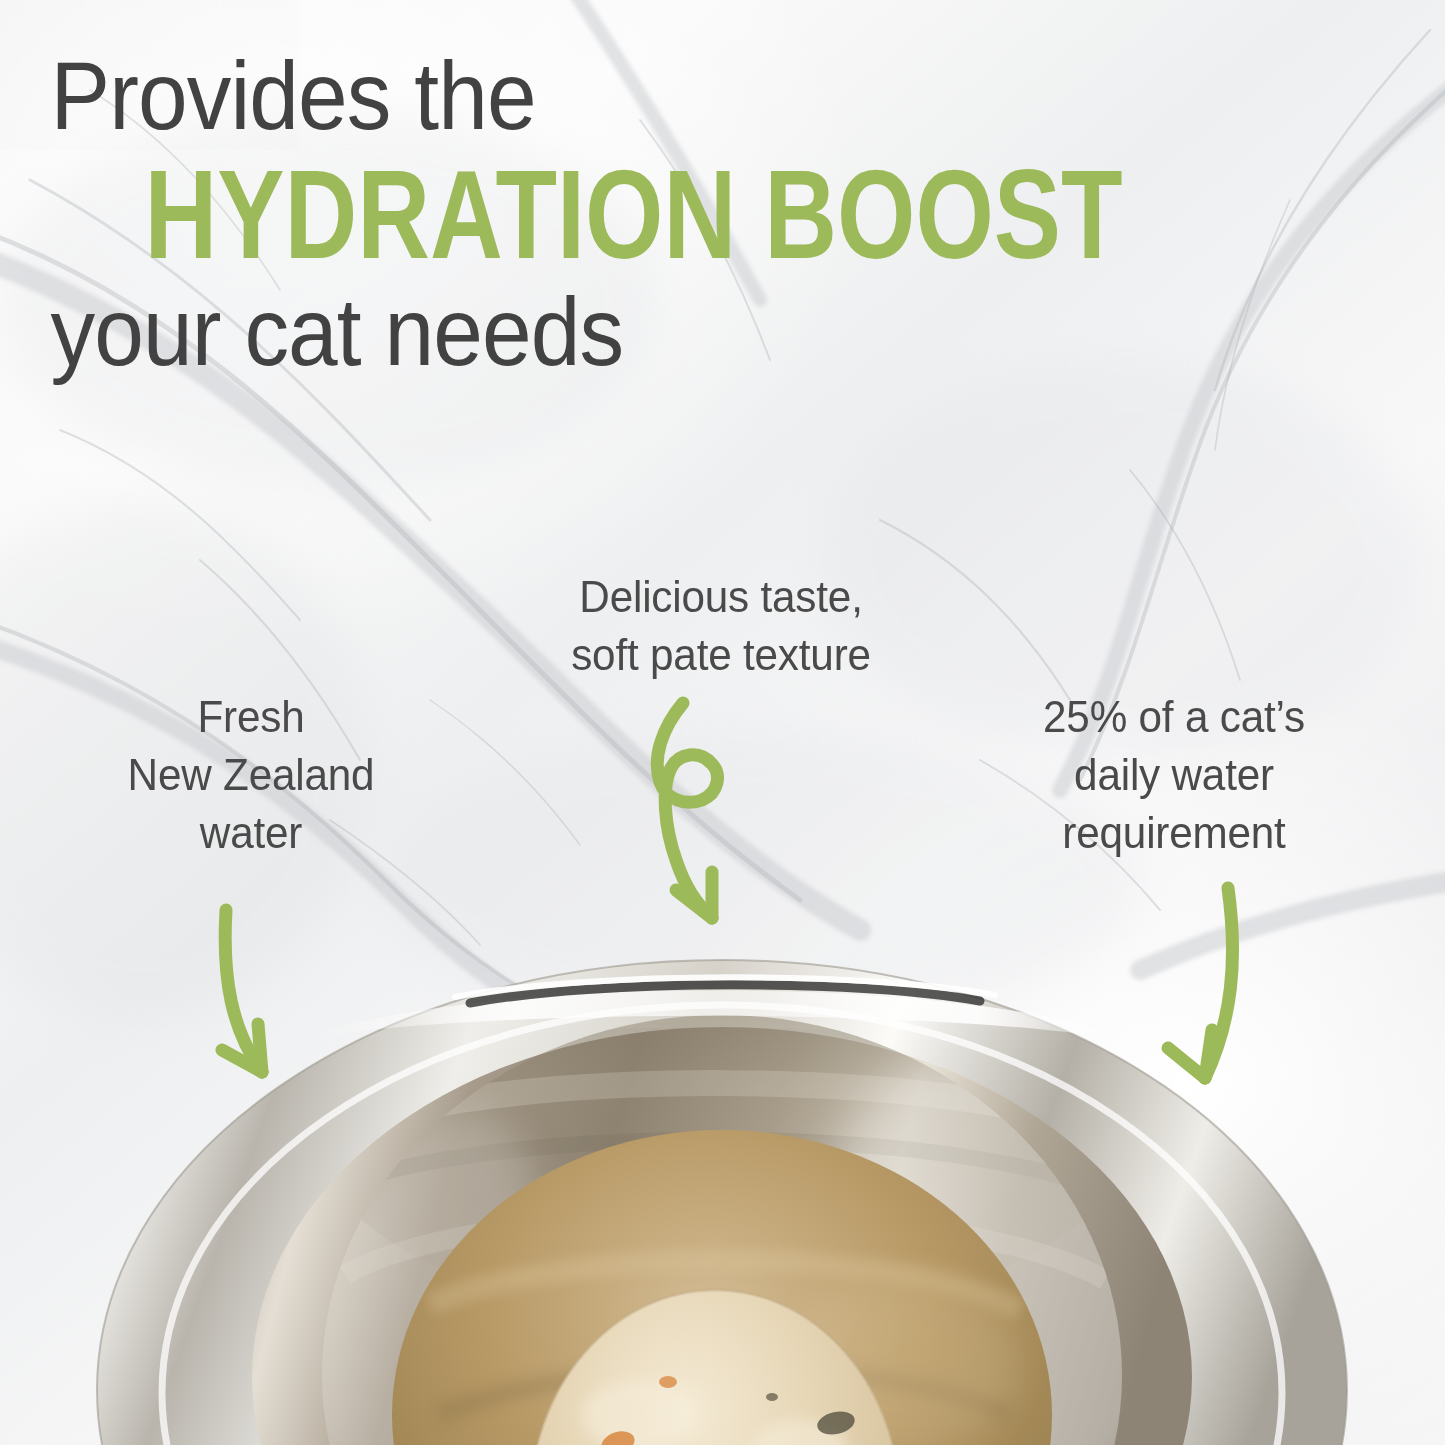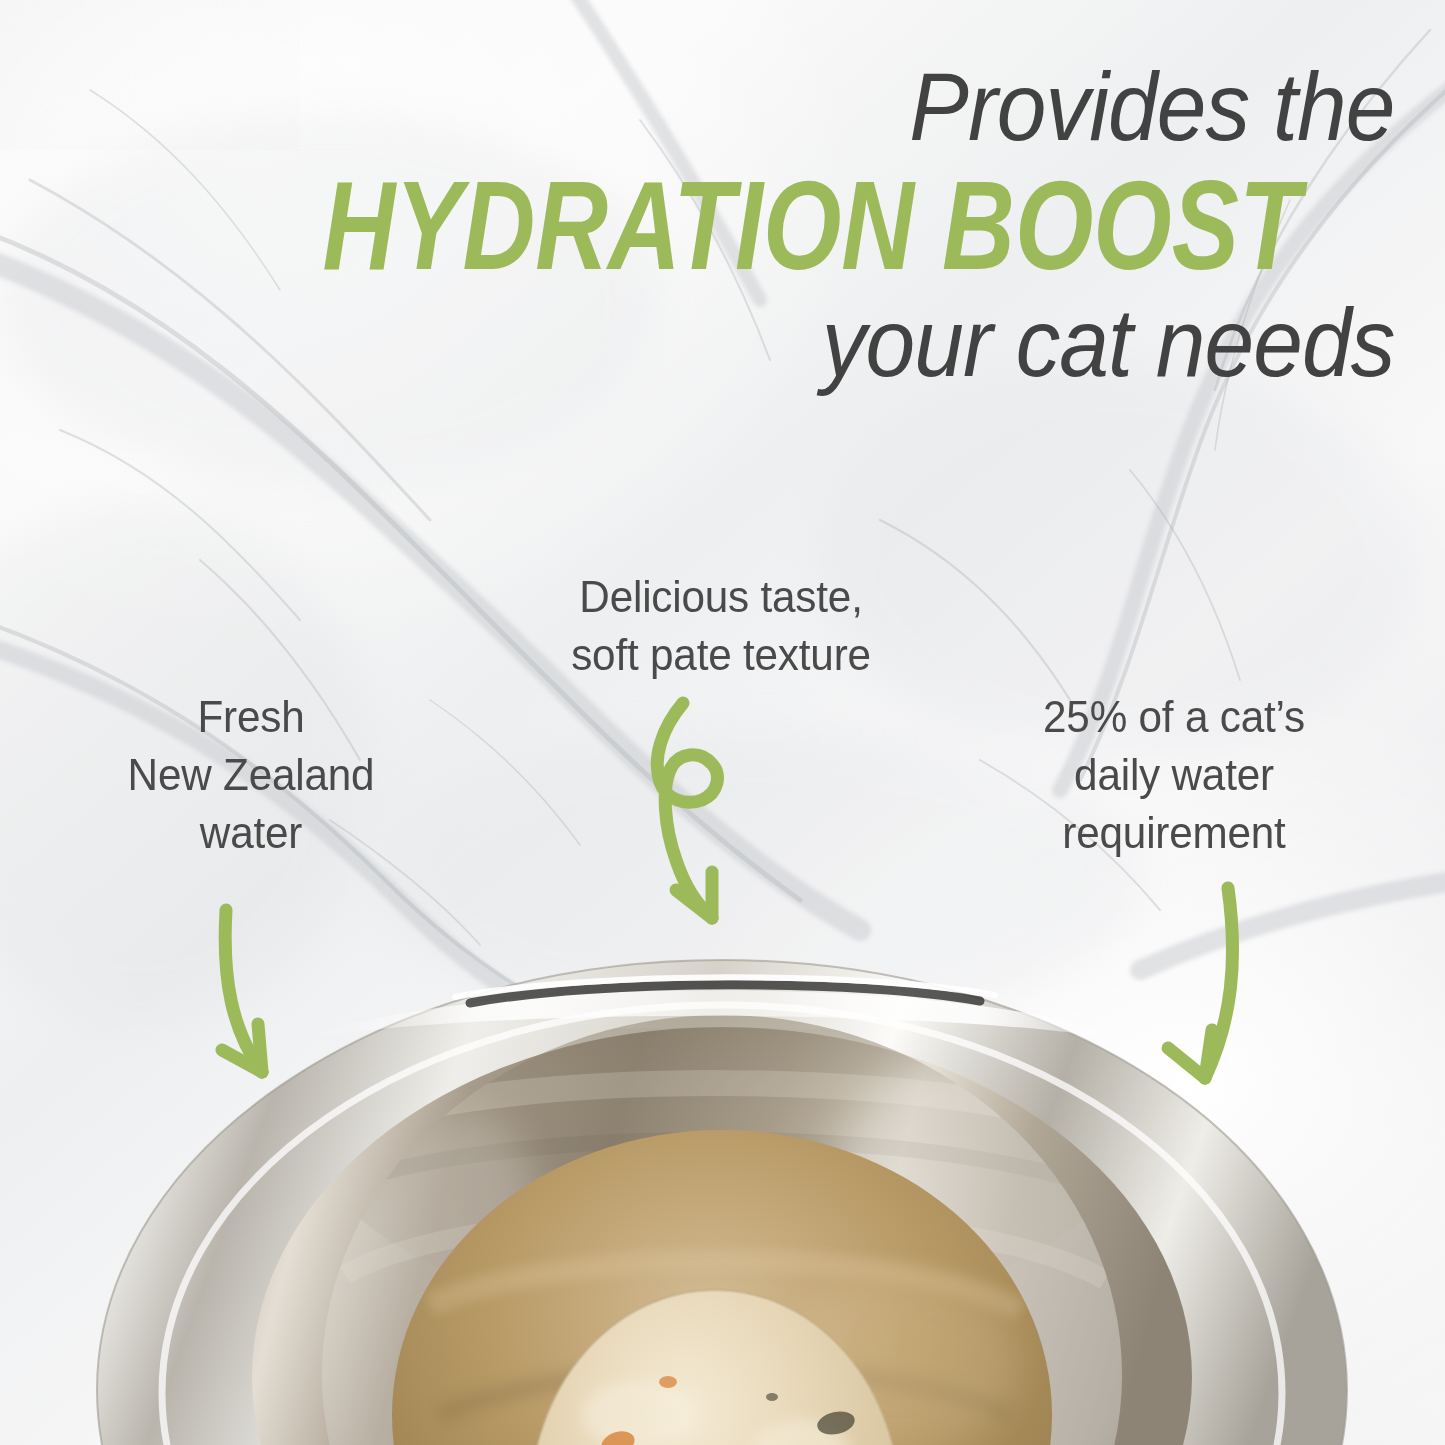--- a/index.html
+++ b/index.html
@@ -37,24 +37,23 @@
   .vein-mid    { fill: none; stroke: #b6b9bd; stroke-linecap: round; opacity: .42; }
   .vein-fine   { fill: none; stroke: #a8abb0; stroke-linecap: round; opacity: .34; }
   .vein-blur   { filter: blur(2.2px); }
   .vein-blur-s { filter: blur(0.7px); }
   .cloud       { fill: #d9dbde; opacity: .22; filter: blur(22px); }
 
   
   .headline {
     position: absolute;
     left: 0; right: 0;
-    top: 59px;
-    text-align: right;
+    top: 48px;
+    text-align: left;
     line-height: 1.0;
-    font-style: italic;
   }
   .hl-line1, .hl-line3 {
     color: #424242;
     font-size: 96px;
     font-weight: 400;
     letter-spacing: -1px;
     display: block;
     transform: scaleX(0.93);
   }
   .hl-line1 { margin-bottom: 8px; }

